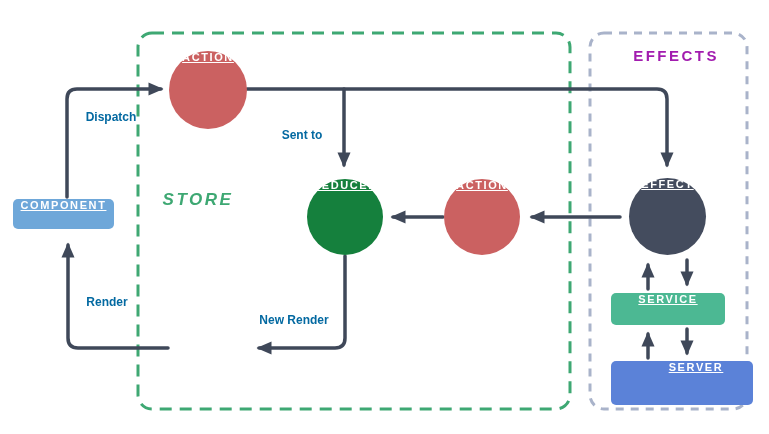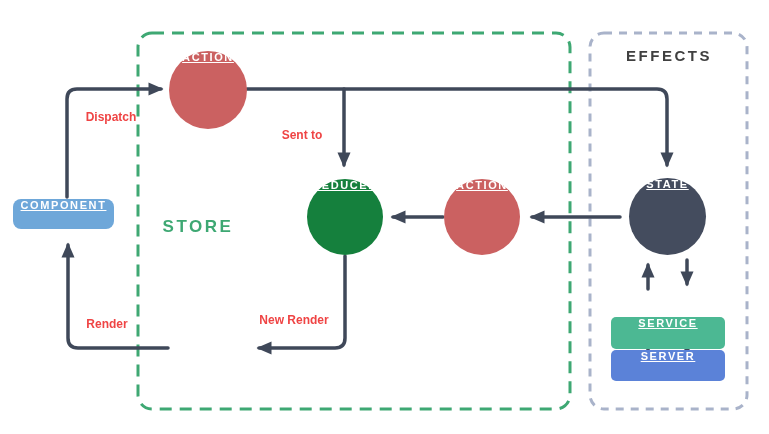--- a/index.html
+++ b/index.html
@@ -28,41 +28,41 @@
   .circle { border-radius: 50%; }
   .pill { border-radius: 5px; }
 
   #node-component { left: 13px;  top: 199px; width: 101px; height: 30px; }
   #node-action-1  { left: 169px; top: 51px;  width: 78px;  height: 78px; }
   #node-reducer   { left: 307px; top: 179px; width: 76px;  height: 76px; }
   #node-action-2  { left: 444px; top: 179px; width: 76px;  height: 76px; }
   #node-effect    { left: 629px; top: 178px; width: 77px;  height: 77px; }
   #node-state     { left: 170px; top: 309px; width: 76px;  height: 76px; }
   #node-service   { left: 611px; top: 293px; width: 114px; height: 32px; }
-  #node-server    { left: 611px; top: 350px; width: 114px; height: 31px; }
+  #node-server    { left: 611px; top: 361px; width: 114px; height: 44px; padding-left: 28px; }
 
   .group-label {
     position: absolute;
     font-weight: bold;
     text-align: center;
   }
-  #label-store   { left: 160px; top: 217px; width: 76px;  font-size: 17px; letter-spacing: 2.5px; }
+  #label-store   { left: 160px; top: 190px; width: 76px;  font-size: 17px; letter-spacing: 2.5px; font-style: italic; }
   #label-effects { left: 619px; top: 47px;  width: 100px; font-size: 15px; letter-spacing: 2.5px; }
 
   .edge-label {
     position: absolute;
     width: 84px;
     font-size: 12px;
     font-weight: bold;
-    color: #ef4444;
+    color: #0369a1;
     text-align: center;
   }
   #edge-dispatch  { left: 69px;  top: 110px; }
   #edge-sent-to   { left: 260px; top: 128px; }
-  #edge-render    { left: 65px;  top: 317px; }
+  #edge-render    { left: 65px;  top: 295px; }
   #edge-new-state { left: 252px; top: 313px; }
 </style>
 </head>
 <body>
 
 <div class="stage">
 
   <svg width="769" height="434" viewBox="0 0 769 434">
     <defs>
       <marker id="arrowhead" viewBox="0 0 16 14" refX="13" refY="7" markerWidth="16" markerHeight="14" markerUnits="userSpaceOnUse" orient="auto-start-reverse">
@@ -82,44 +82,44 @@
       <path d="M345 256 L345 338 Q345 348 335 348 L259 348" marker-end="url(#arrowhead)"></path>
       <path d="M168 348 L78 348 Q68 348 68 338 L68 245" marker-end="url(#arrowhead)"></path>
       <path d="M648 289 L648 265" marker-end="url(#arrowhead)"></path>
       <path d="M687 260 L687 284" marker-end="url(#arrowhead)"></path>
       <path d="M648 358 L648 334" marker-end="url(#arrowhead)"></path>
       <path d="M687 329 L687 353" marker-end="url(#arrowhead)"></path>
     </g>
   </svg>
 
   <div class="group-label" id="label-store" style="color: rgb(62, 168, 115);">STORE</div>
-  <div class="group-label" id="label-effects" style="color: #404040;">EFFECTS</div>
+  <div class="group-label" id="label-effects" style="color: #a21caf; text-align: right;">EFFECTS</div>
 
-  <div class="node pill" id="node-component" style="background-color: rgb(110, 167, 217); border-radius: 8px;">
+  <div class="node pill" id="node-component" style="background-color: rgb(110, 167, 217);">
     <span>COMPONENT</span>
   </div>
 
   <div class="node circle" id="node-action-1" style="background-color: rgb(203, 97, 97);">
     <span>ACTION</span>
   </div>
 
   <div class="node circle" id="node-reducer" style="background-color: #15803d;">
     <span>REDUCER</span>
   </div>
 
   <div class="node circle" id="node-action-2" style="background-color: rgb(203, 97, 97);">
     <span>ACTION</span>
   </div>
 
   <div class="node circle" id="node-effect" style="background-color: rgb(68, 76, 94);">
-    <span>STATE</span>
+    <span>EFFECT</span>
   </div>
 
 
-  <div class="node pill" id="node-service" style="background-color: rgb(76, 184, 147); margin-top: 24px;">
+  <div class="node pill" id="node-service" style="background-color: rgb(76, 184, 147);">
     <span>SERVICE</span>
   </div>
 
   <div class="node pill" id="node-server" style="background-color: rgb(91, 130, 216);">
     <span>SERVER</span>
   </div>
 
   <div class="edge-label" id="edge-dispatch">Dispatch</div>
   <div class="edge-label" id="edge-sent-to">Sent to</div>
   <div class="edge-label" id="edge-render">Render</div>

